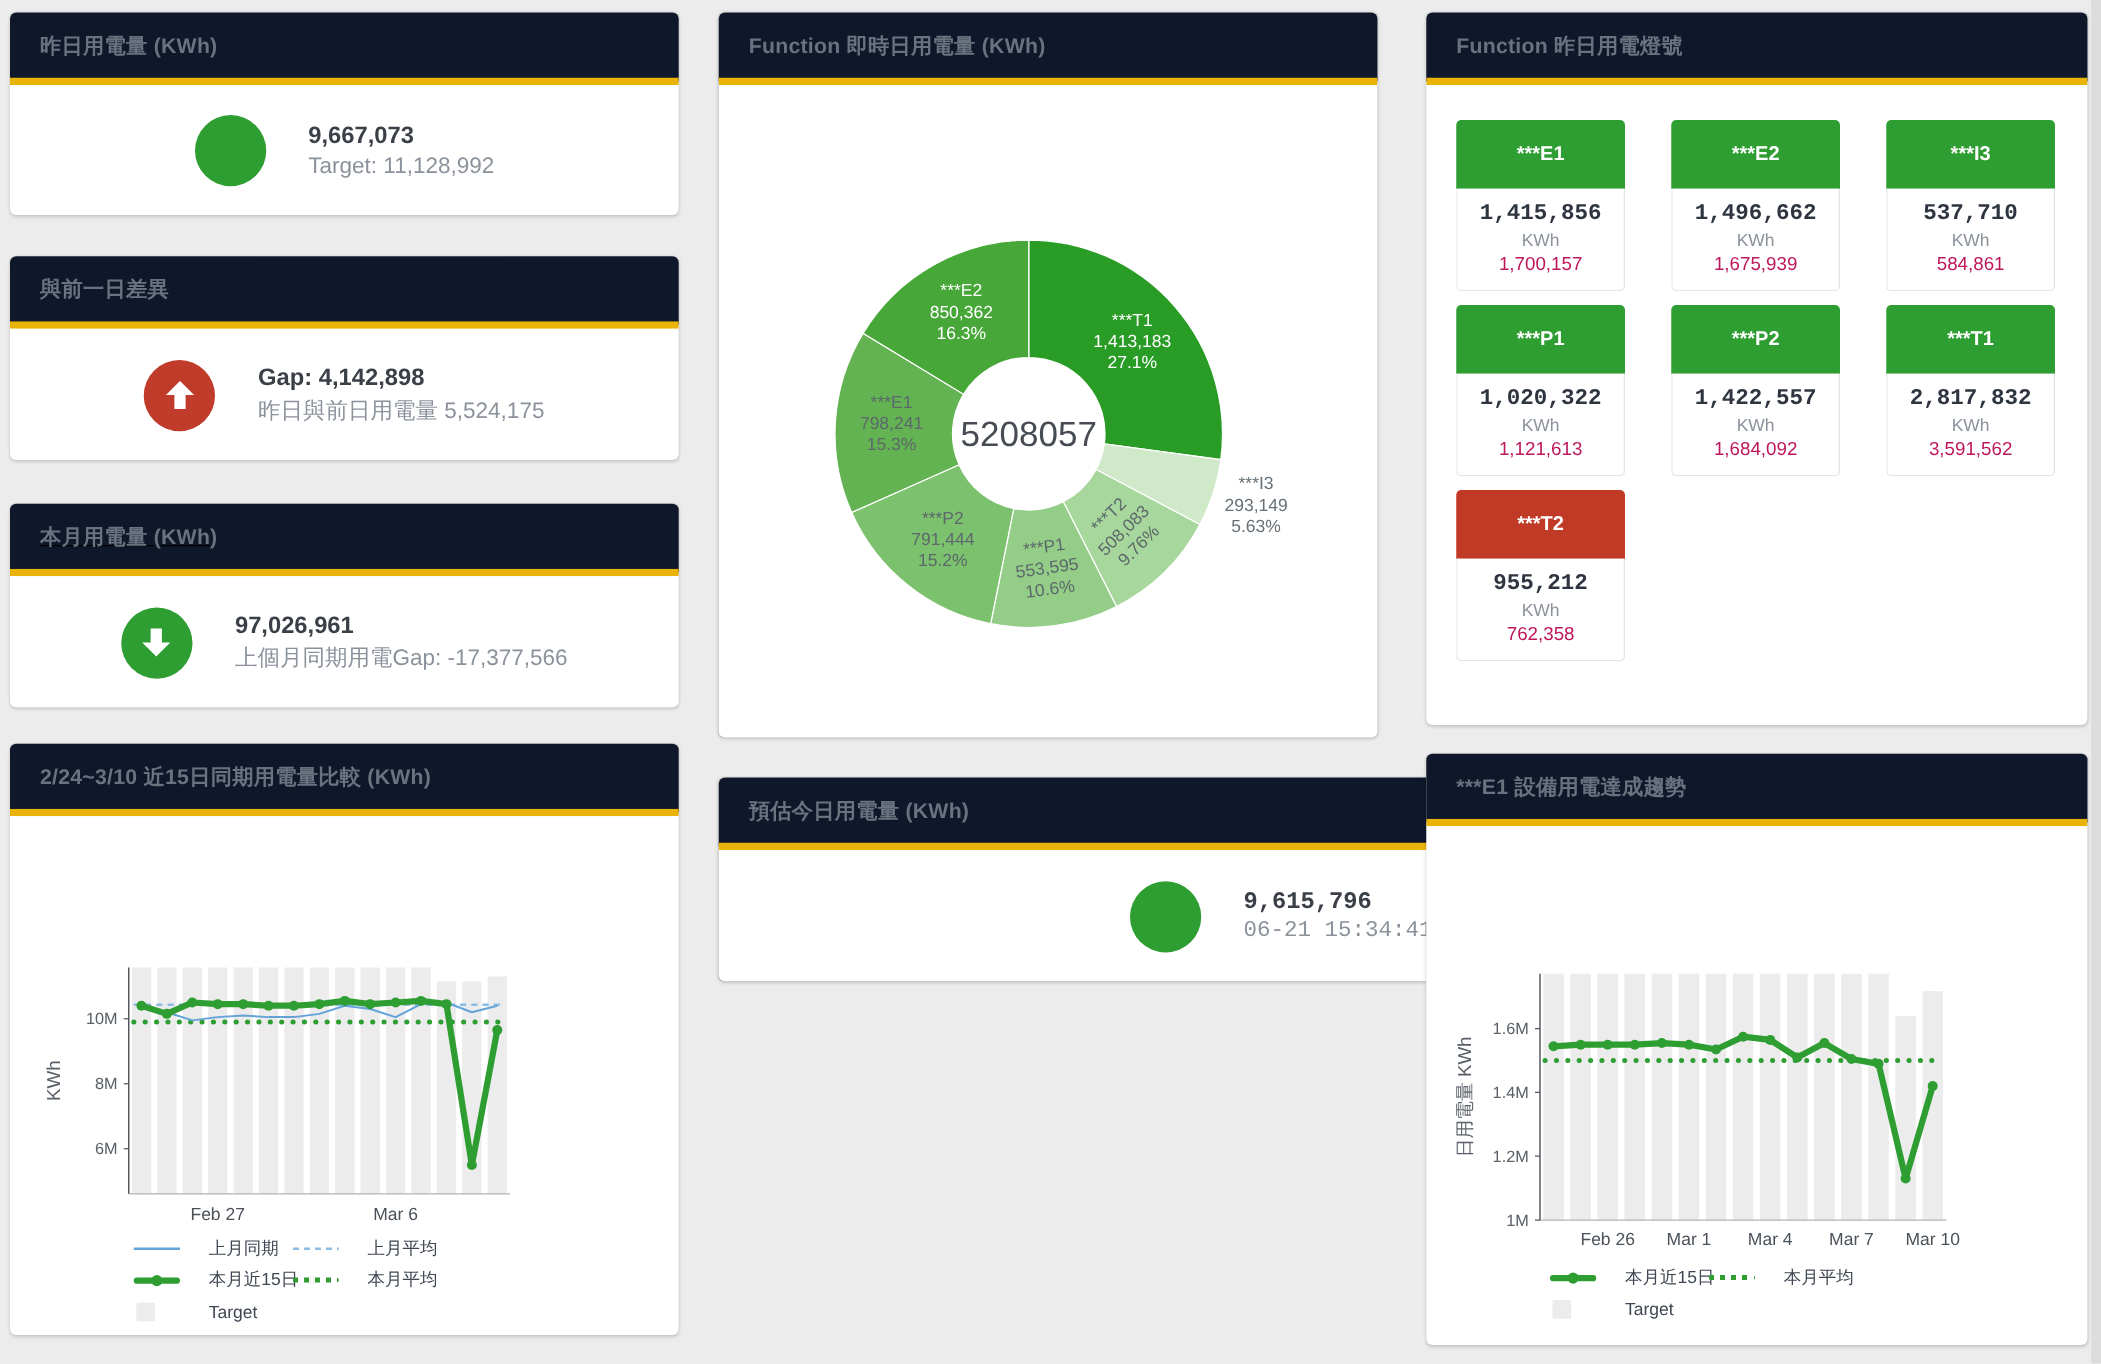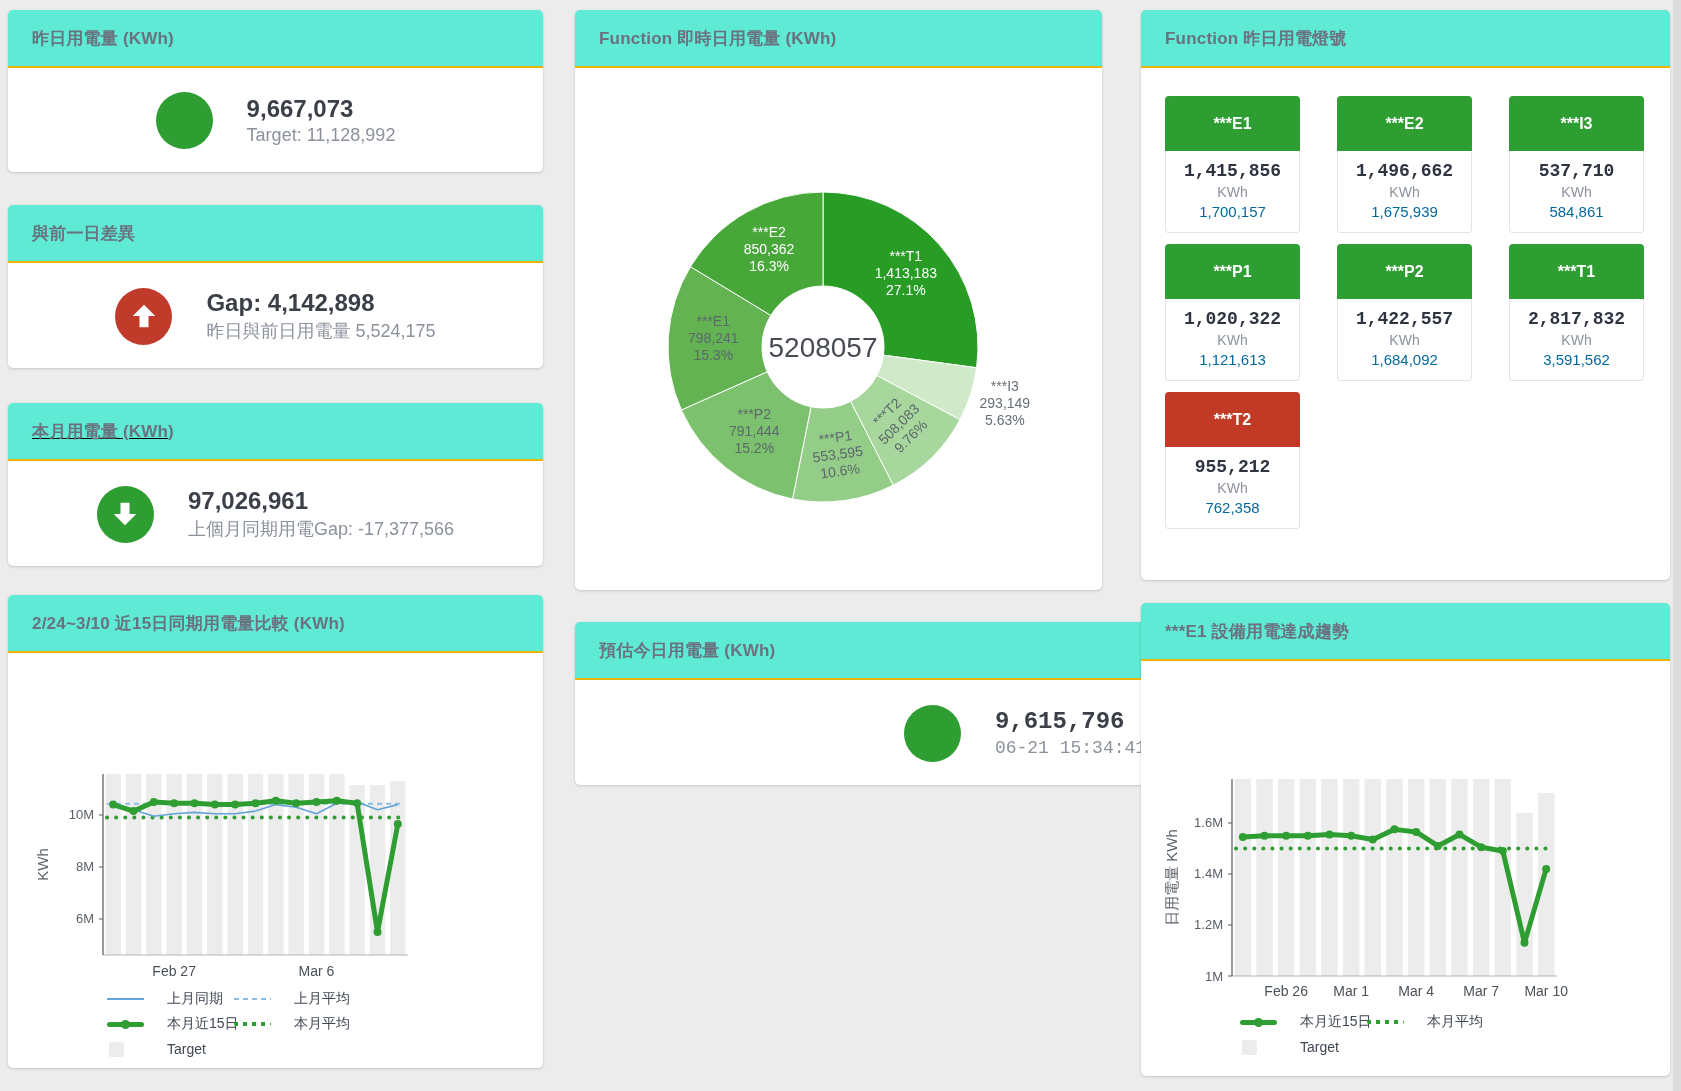--- a/index.html
+++ b/index.html
@@ -1,45 +1,45 @@
 <!DOCTYPE html>
 <html><head>
 <meta charset="utf-8">
 <style>
   html,body{margin:0;padding:0;background:#ececec;font-family:"Liberation Sans","DejaVu Sans",sans-serif;}
   #canvas{position:relative;width:1681px;height:1091px;background:#ececec;overflow:hidden;}
   svg{font-family:inherit;}
   .panel{position:absolute;background:#fff;border-radius:5px;
          box-shadow:0 1px 3px rgba(0,0,0,.16),0 0 1px rgba(0,0,0,.10);}
-  .p-head{height:58px;background:#5eead4;border-bottom:2px solid #eab308;border-radius:5px 5px 0 0;
+  .p-head{height:58px;background:#0f172a;border-bottom:6px solid #eab308;border-radius:5px 5px 0 0;
           display:flex;align-items:center;padding:0 24px;box-sizing:border-box;}
   .p-head h2{margin:0;font-size:17px;font-weight:700;color:#6a7280;letter-spacing:.2px;white-space:nowrap;}
   .p-body{position:absolute;top:59px;left:0;right:0;bottom:0;}
   
   .stat{display:flex;align-items:center;justify-content:center;gap:34px;}
   .circle{width:57px;height:57px;border-radius:50%;display:flex;align-items:center;justify-content:center;flex:none;}
   .circle.green{background:#2f9e32;}
   .circle.red{background:#c13b2a;}
   .stat-text{text-align:left;}
-  .stat-value{font-size:24px;font-weight:700;color:#3a3f48;line-height:1.15;white-space:nowrap;}
+  .stat-value{font-size:19px;font-weight:700;color:#3a3f48;line-height:1.15;white-space:nowrap;}
   .stat-sub{font-size:18px;color:#8b929c;margin-top:3px;white-space:nowrap;}
   .shiftR{transform:translateX(134px);font-family:Liberation Mono, monospace;}
   
   .tiles{position:absolute;top:58px;left:0;right:0;bottom:0;padding:28px 24px;box-sizing:border-box;
          display:grid;grid-template-columns:repeat(3,135px);column-gap:37px;row-gap:11px;align-content:start;}
   .tile{width:135px;}
   .tile-head{height:55px;border-radius:4px 4px 0 0;display:flex;align-items:center;justify-content:center;
              color:#fff;font-weight:700;font-size:16px;}
   .tile-head.green{background:#2f9e32;}
   .tile-head.red{background:#c13a26;}
   .tile-body{background:#fff;border:1px solid #e4e4e4;border-top:none;border-radius:0 0 4px 4px;
              text-align:center;padding:10px 0 12px;}
   .tile-value{font-size:18px;font-weight:700;color:#2e3440;font-family:Liberation Mono, monospace;}
   .tile-unit{font-size:14px;color:#8b929c;margin-top:3px;}
-  .tile-target{font-size:15px;color:#0369a1;margin-top:3px;}
+  .tile-target{font-size:15px;color:#be185d;margin-top:3px;}
   
   .legend{position:absolute;display:grid;grid-template-columns:127px max-content;row-gap:9px;
           font-size:14px;color:#3f4752;}
   .legend .li{display:flex;align-items:center;white-space:nowrap;height:16px;gap:13px;}
   .sw{display:inline-block;width:37px;height:15px;position:relative;margin-right:10px;flex:none;}
   .sw.line-blue::before{content:"";position:absolute;left:0;right:0;top:6.5px;height:2px;background:#64a3d8;}
   .sw.dash-blue::before{content:"";position:absolute;left:0;right:0;top:6.5px;height:2px;
       background:repeating-linear-gradient(90deg,#8cbbe4 0 5px,transparent 5px 9px);}
   .sw.thick-green::before{content:"";position:absolute;left:0;right:0;top:5px;height:5px;border-radius:3px;background:#2f9e32;}
   .sw.thick-green::after{content:"";position:absolute;left:14px;top:3px;width:9px;height:9px;border-radius:50%;background:#2f9e32;}

